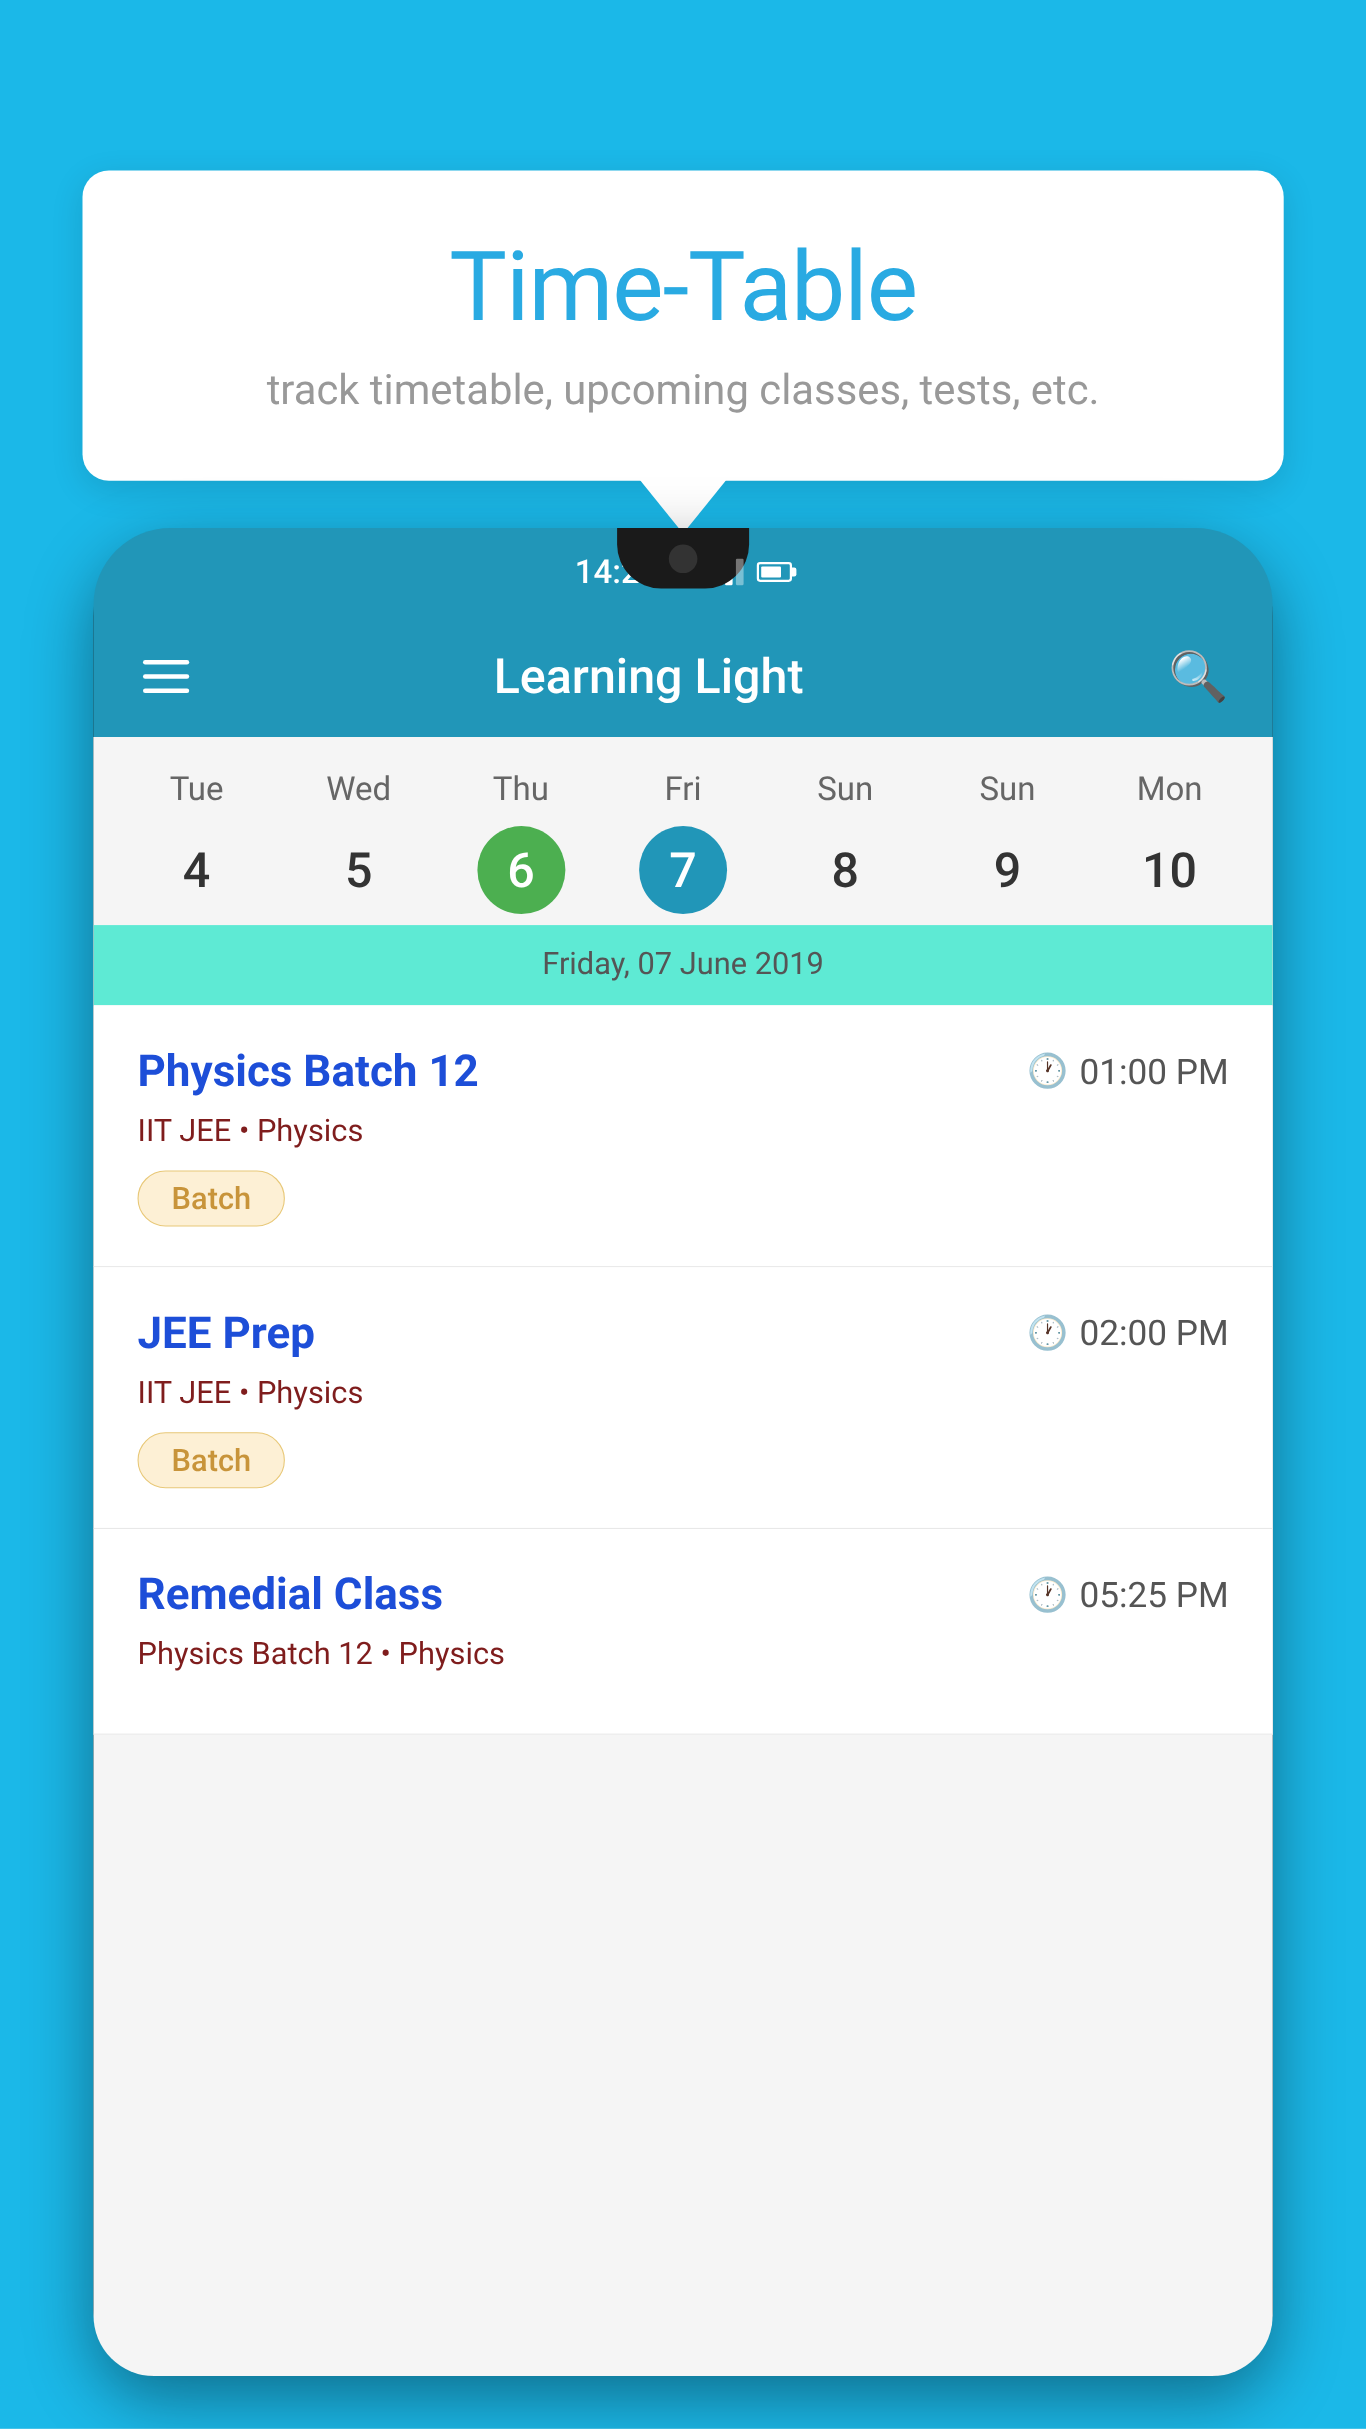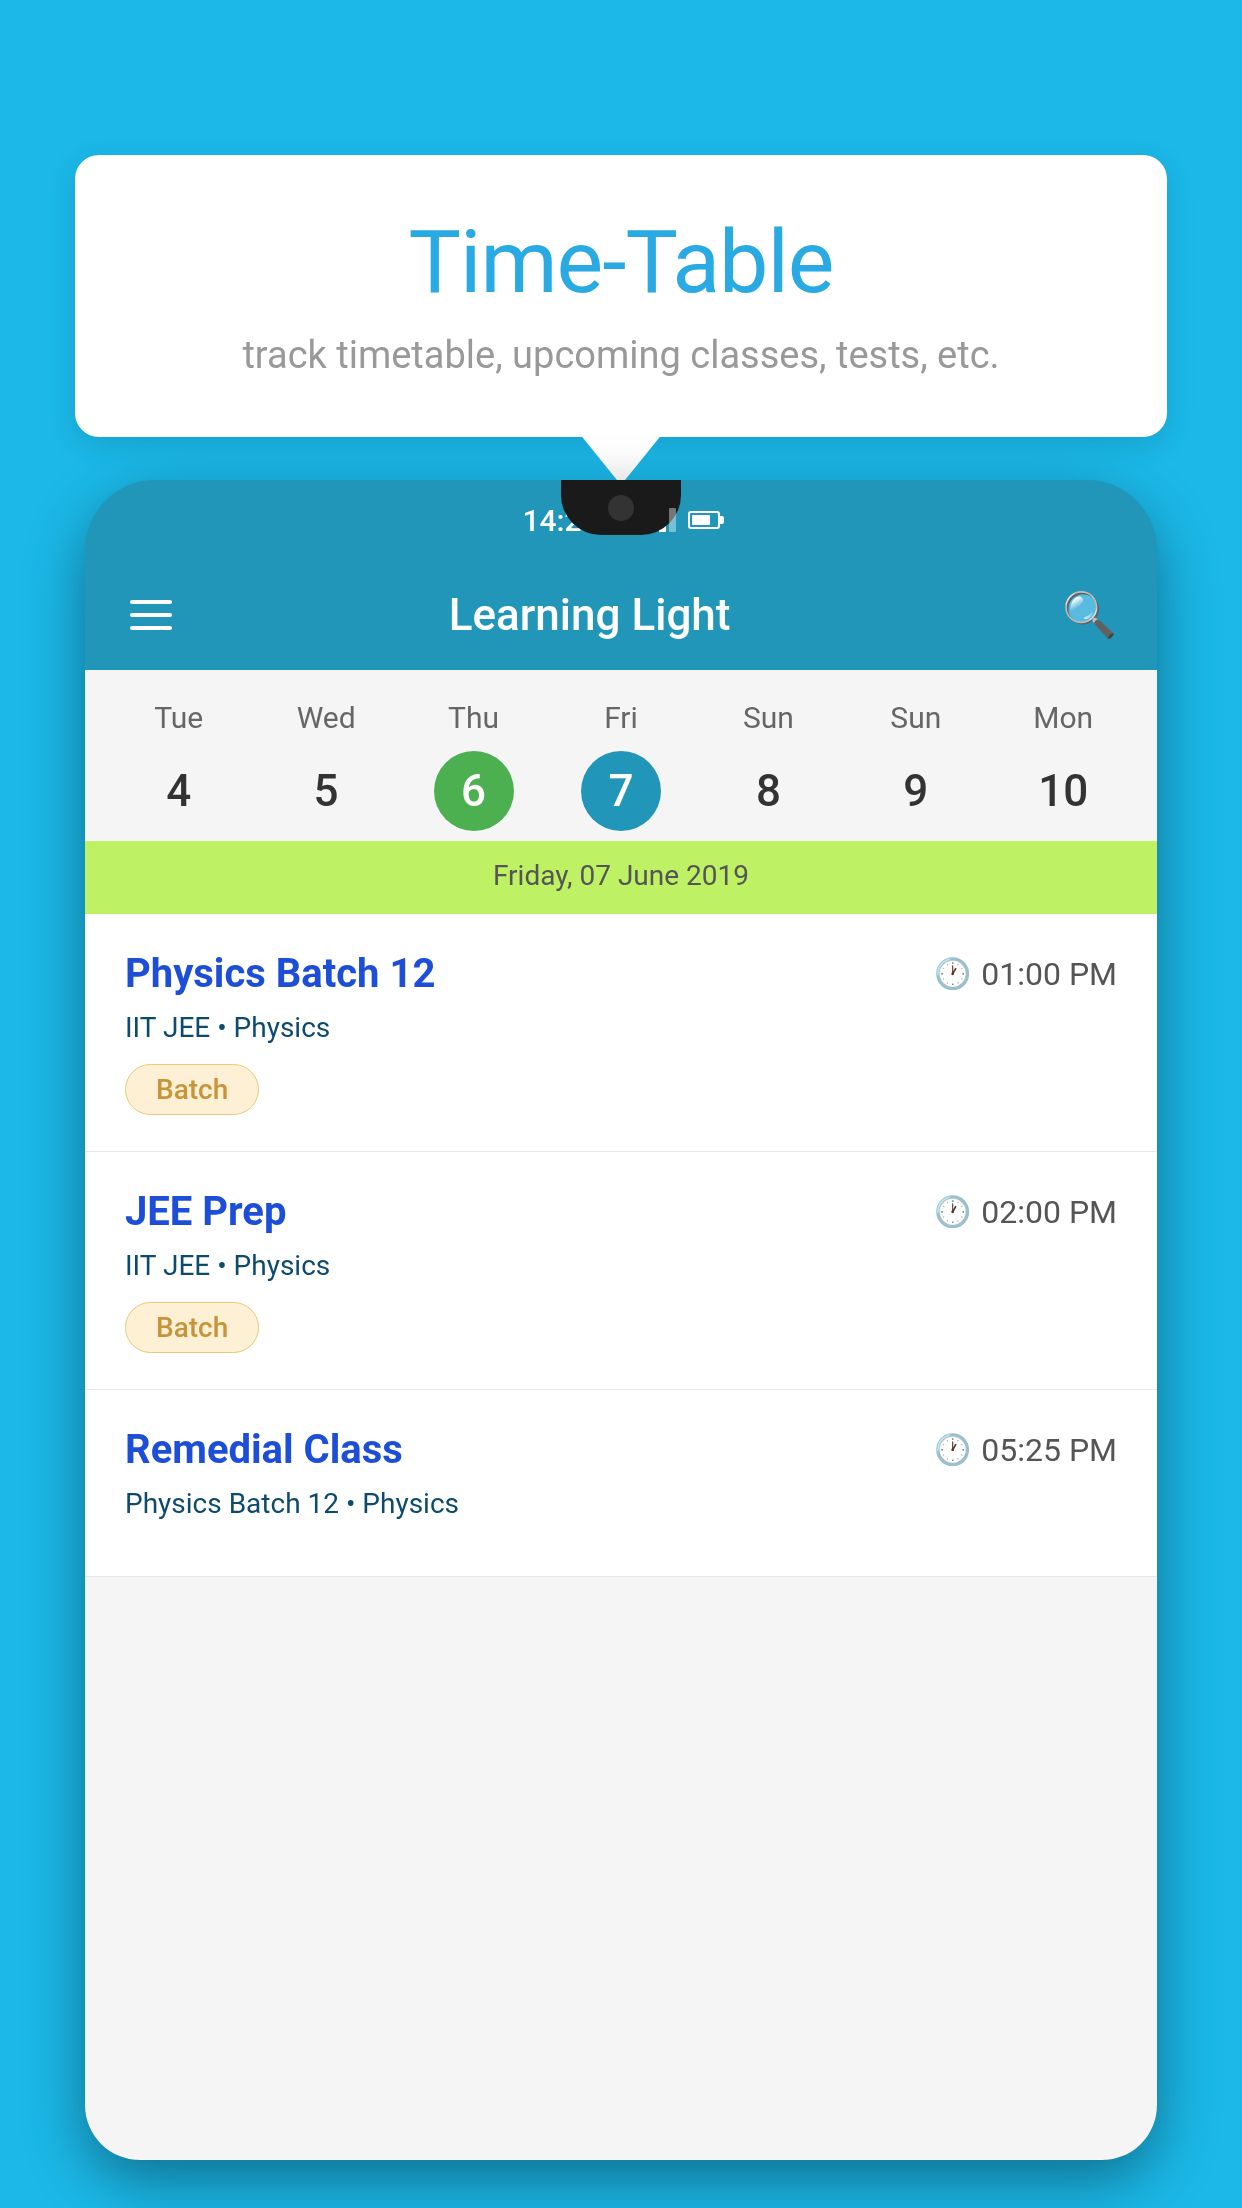--- a/index.html
+++ b/index.html
@@ -205,21 +205,21 @@
     .day-num.selected {
       background: #2196b8;
       color: white;
     }
 
     .selected-date-label {
       text-align: center;
       font-size: 28px;
       color: #555;
       padding: 18px 0 22px;
-      background: #bef264;
+      background: #5eead4;
     }
 
     
     .phone-screen {
       background: #f5f5f5;
       overflow: hidden;
       height: calc(1680px - 80px - 110px);
       border-radius: 0 0 55px 55px;
     }
 
@@ -256,21 +256,21 @@
       font-size: 32px;
     }
 
     .clock-icon {
       font-size: 30px;
       color: #777;
     }
 
     .event-sub {
       font-size: 28px;
-      color: #0c4a6e;
+      color: #7f1d1d;
       margin-bottom: 20px;
     }
 
     .batch-badge {
       display: inline-block;
       background: #fdf0d5;
       color: #c8943a;
       border: 1.5px solid #e8c878;
       border-radius: 30px;
       padding: 8px 30px;

